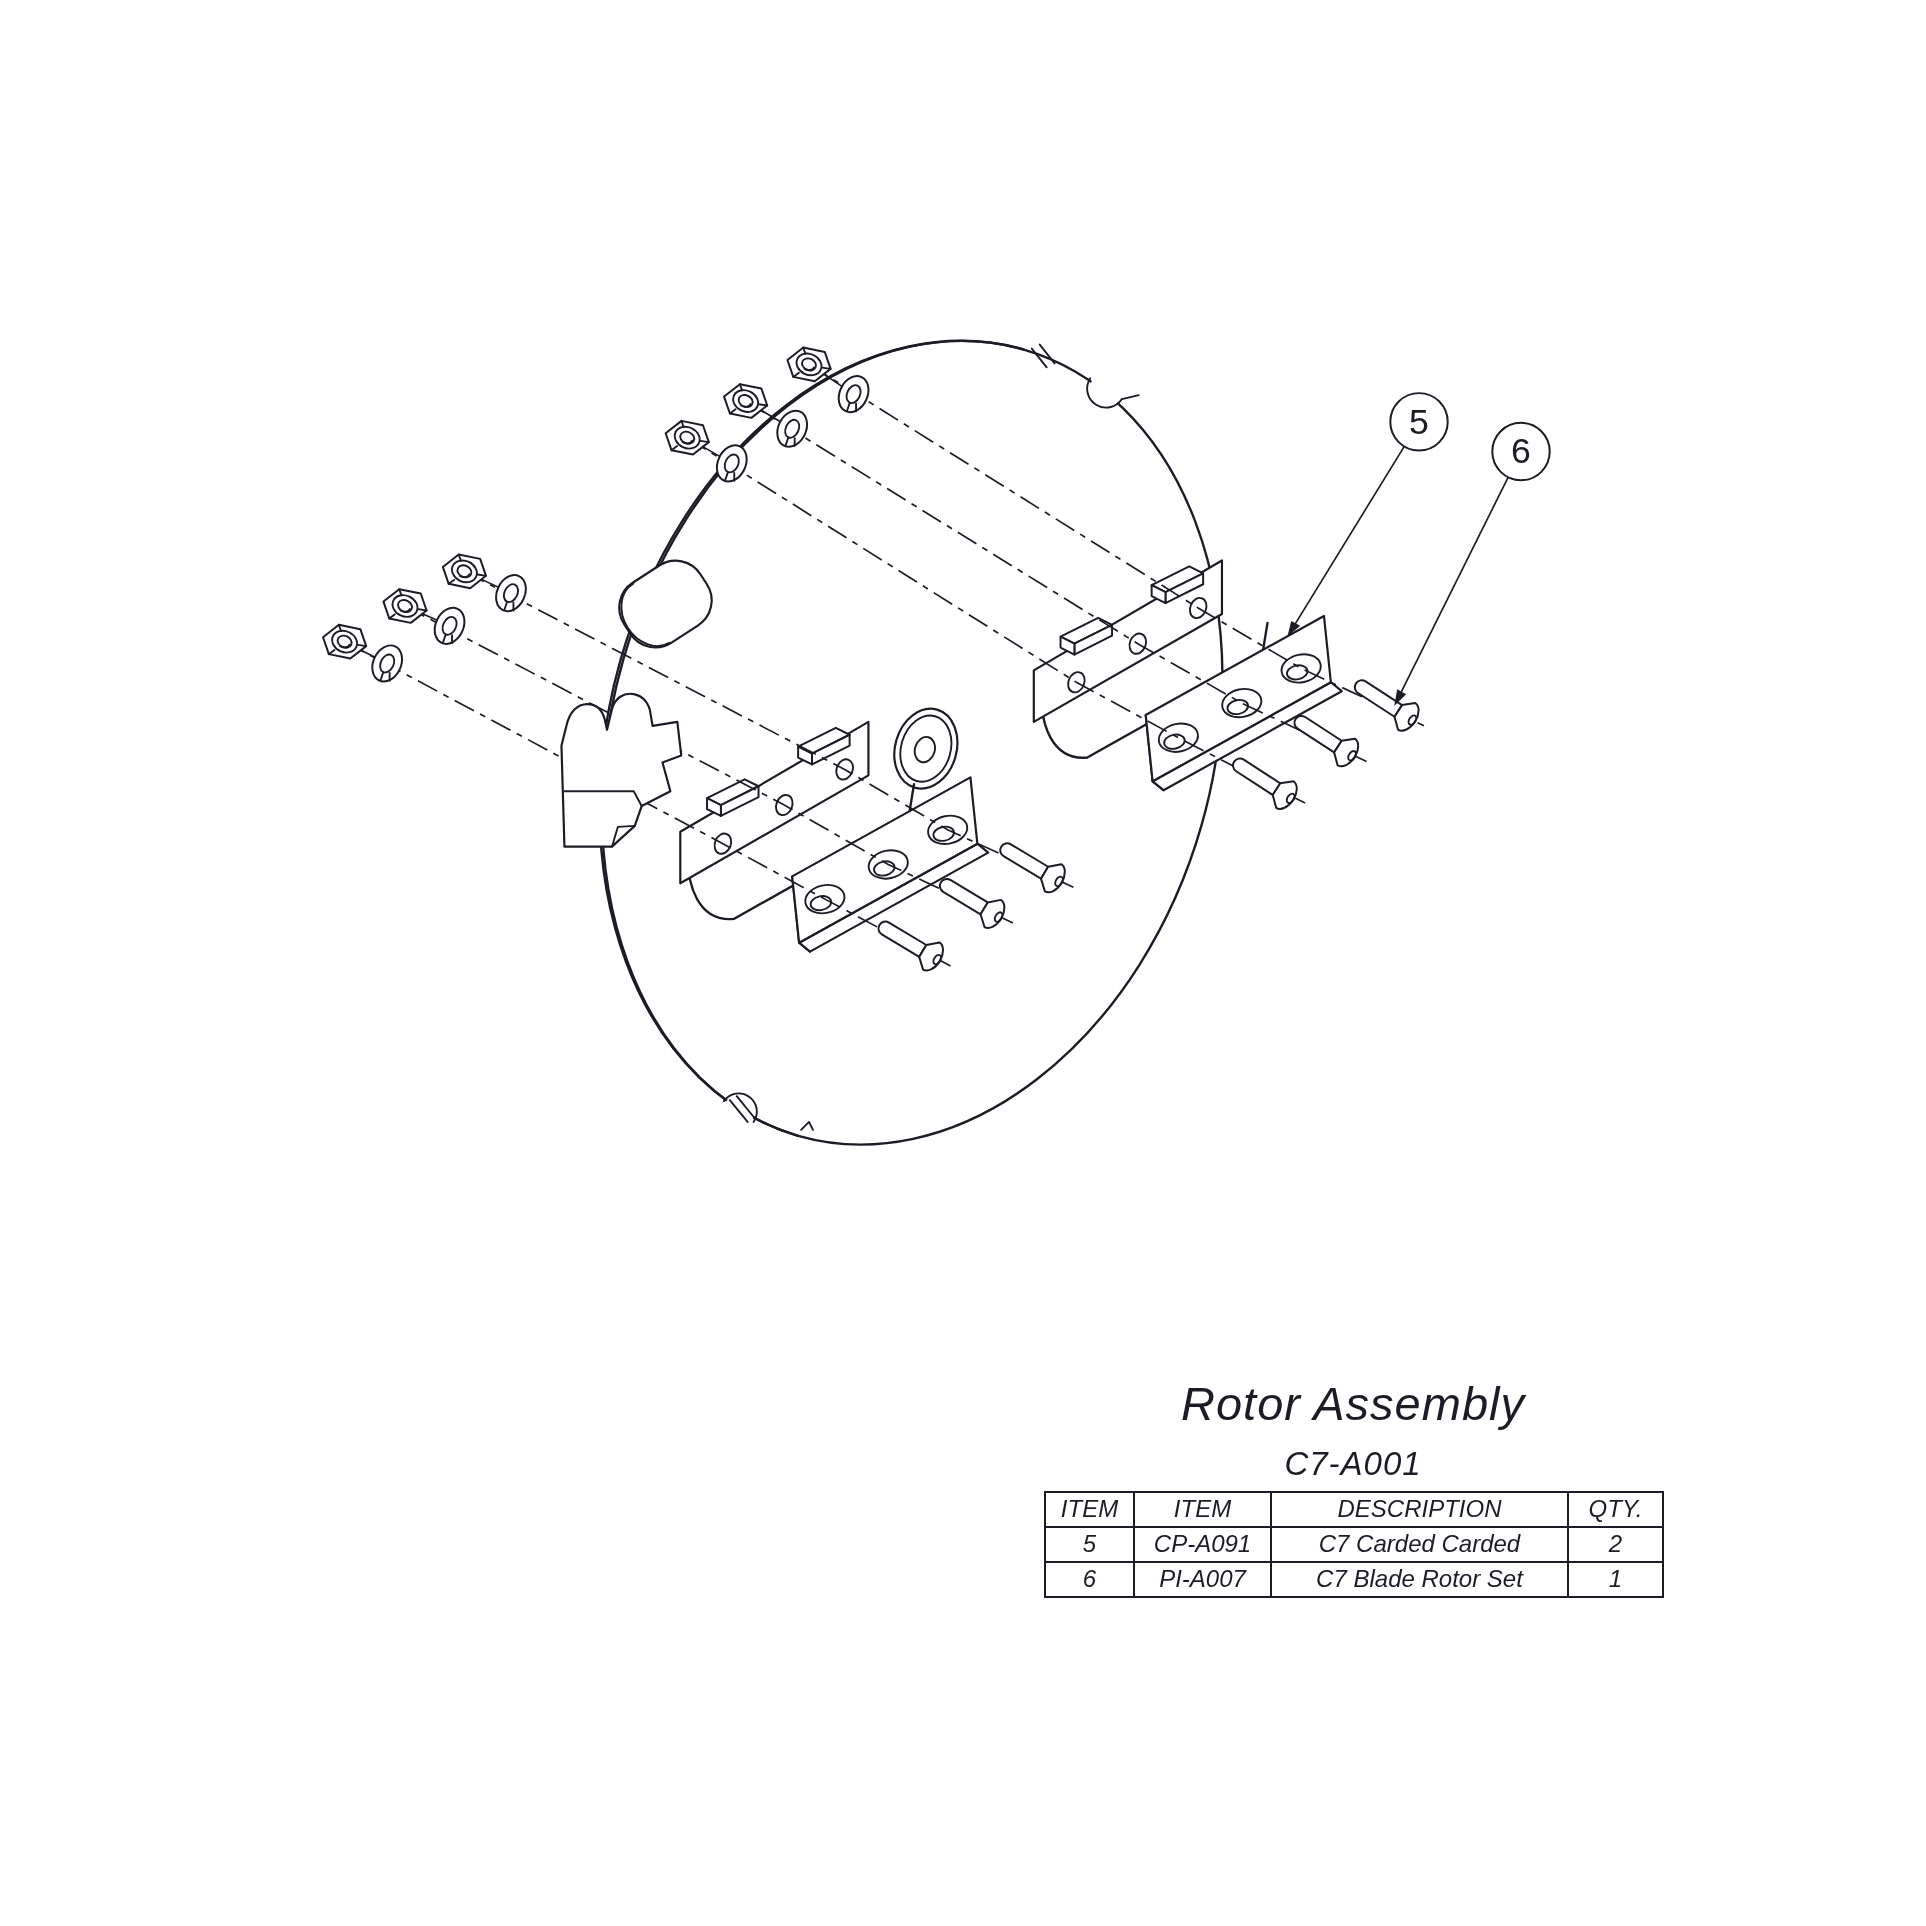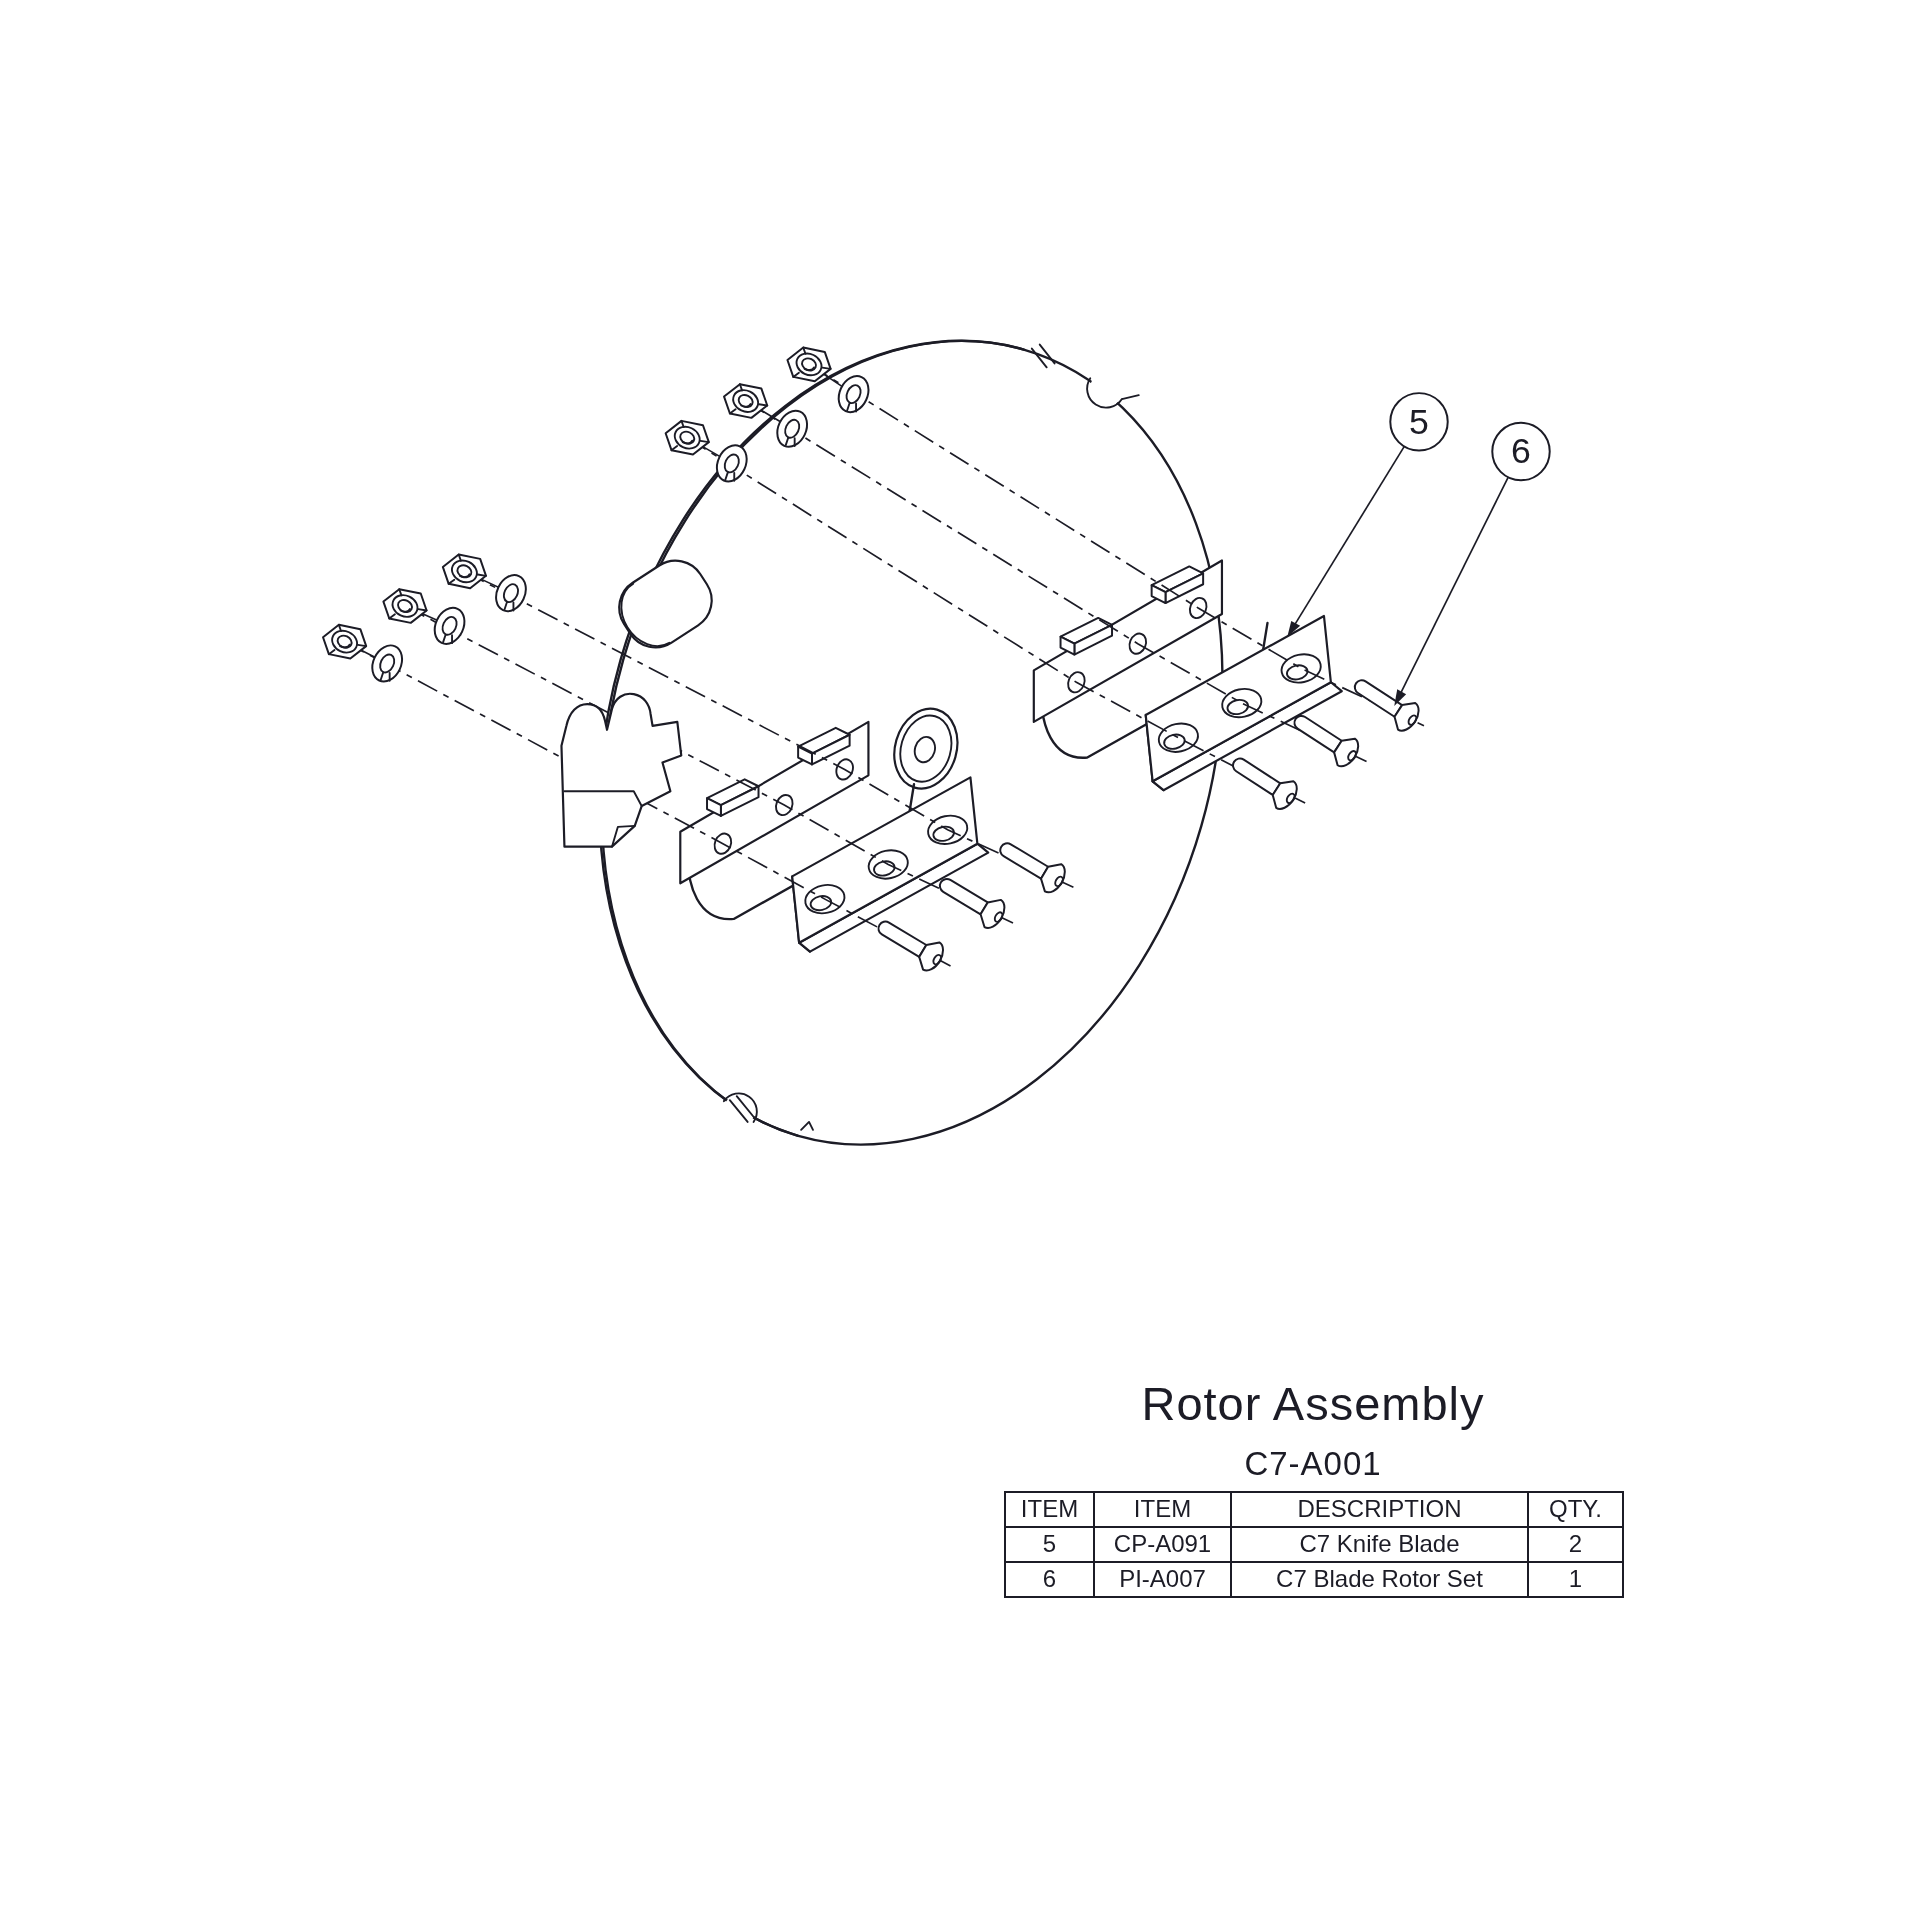--- a/index.html
+++ b/index.html
@@ -18,21 +18,21 @@
   .wh{fill:#ffffff;stroke:#1c1c26;stroke-width:2.2;stroke-linejoin:round;}
   .wh-thin{fill:#ffffff;stroke:#1c1c26;stroke-width:2;stroke-linejoin:round;}
   .erase{fill:#ffffff;stroke:none;}
   .cl{fill:none;stroke:#1c1c26;stroke-width:1.7;stroke-dasharray:22 7 6 7;}
   .cl-solid{fill:none;stroke:#1c1c26;stroke-width:1.6;}
   .leader{fill:none;stroke:#1c1c26;stroke-width:1.7;}
   .arrowhead{fill:#1c1c26;stroke:none;}
   .balloon{fill:#ffffff;stroke:#1c1c26;stroke-width:2;}
   .balloon-num{font-family:"Liberation Sans", sans-serif;font-size:36px;fill:#1c1c26;text-anchor:middle;}
 
-  .title-block{position:absolute;left:1004px;top:1378px;width:618px;}
+  .title-block{position:absolute;left:1044px;top:1378px;width:618px;font-style:italic;}
   .drawing-title{
     width:100%;text-align:center;
     font-size:47px;letter-spacing:1px;line-height:1.1;
   }
   .drawing-number{
     width:100%;text-align:center;
     font-size:33px;letter-spacing:1px;margin-top:16px;line-height:1.1;
   }
   table.parts{
     border-collapse:collapse;
@@ -213,21 +213,21 @@
           <th>ITEM</th>
           <th>ITEM</th>
           <th>DESCRIPTION</th>
           <th>QTY.</th>
         </tr>
       </thead>
       <tbody>
         <tr>
           <td>5</td>
           <td>CP-A091</td>
-          <td>C7 Knife Blade</td>
+          <td>C7 Carded Carded</td>
           <td>2</td>
         </tr>
         <tr>
           <td>6</td>
           <td>PI-A007</td>
           <td>C7 Blade Rotor Set</td>
           <td>1</td>
         </tr>
       </tbody>
     </table>

